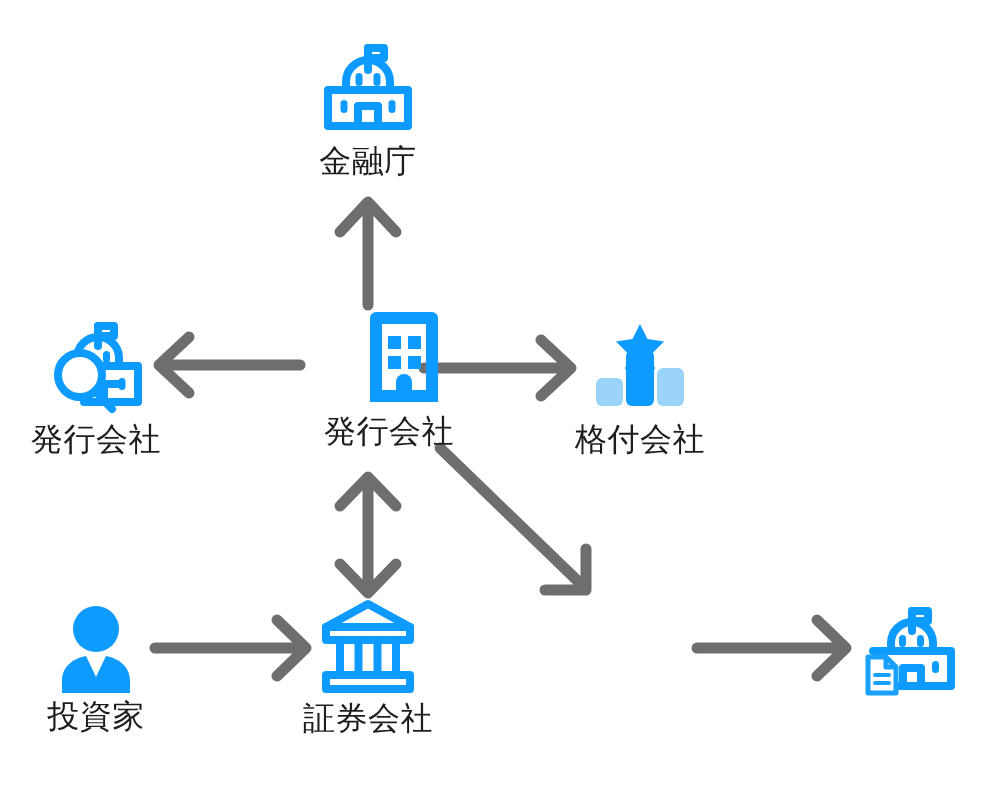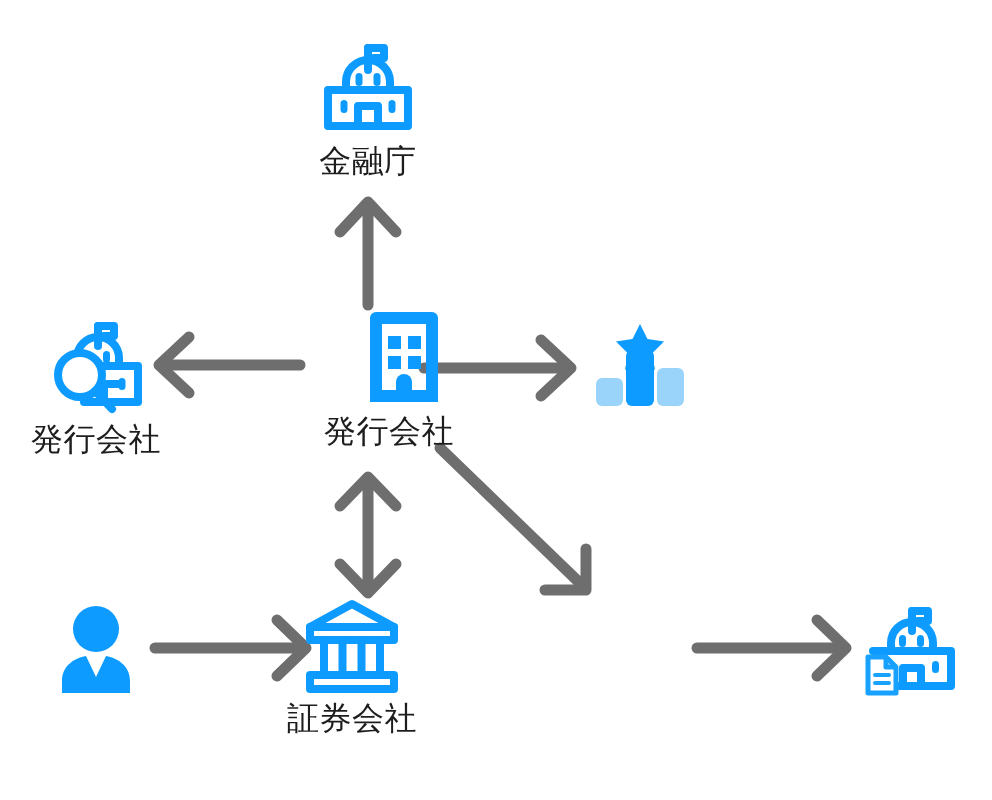--- a/index.html
+++ b/index.html
@@ -47,21 +47,21 @@
     letter-spacing: 0.5px;
     white-space: nowrap;
     font-family: Liberation Mono, monospace;
   }
   
   #node-fsa      { left: 268px; top: 40px; }
   #node-audit    { left: -4px;  top: 318px; }
   #node-issuer   { left: 254px; top: 310px; align-items: flex-end; }
   #node-rating   { left: 540px; top: 318px; }
   #node-investor { left: -4px;  top: 605px; }
-  #node-broker   { left: 252px; top: 597px; }
+  #node-broker   { left: 268px; top: 597px; }
   #node-fiscal   { left: 540px; top: 597px; }
   #node-hofuri   { left: 812px; top: 605px; }
 </style>
 </head>
 <body>
 
 <div id="canvas">
 
   <svg id="arrow-layer" viewBox="0 0 992 800" xmlns="http://www.w3.org/2000/svg">
     <g fill="none" stroke="#6e6e6e" stroke-width="11" stroke-linecap="round" stroke-linejoin="round">
@@ -168,29 +168,31 @@
 
   <div class="node" id="node-rating">
     <span class="icon">
       <svg width="100" height="100" viewBox="0 0 100 100" xmlns="http://www.w3.org/2000/svg">
         <path d="M50 6 L57.5 21 L74 23.5 L62 35.5 L65 52 L50 44 L35 52 L38 35.5 L26 23.5 L42.5 21 Z" fill="#0d9bff"></path>
         <rect x="36" y="32" width="28" height="56" rx="6" fill="#0d9bff"></rect>
         <rect x="6" y="60" width="27" height="28" rx="6" fill="#9ad4fb"></rect>
         <rect x="67" y="50" width="27" height="38" rx="6" fill="#9ad4fb"></rect>
       </svg>
     </span>
+    <span class="label">格付会社</span>
   </div>
 
   <div class="node" id="node-investor">
     <span class="icon">
       <svg width="100" height="90" viewBox="0 0 100 90" xmlns="http://www.w3.org/2000/svg">
         <circle cx="50" cy="24" r="23" fill="#0d9bff"></circle>
         <path d="M16 88 L16 76 C16 61 28 53 40 51 L50 72 L60 51 C72 53 84 61 84 76 L84 88 Z" fill="#0d9bff"></path>
       </svg>
     </span>
+    <span class="label">投資家</span>
   </div>
 
   <div class="node" id="node-broker">
     <span class="icon">
       <svg width="100" height="100" viewBox="0 0 100 100" xmlns="http://www.w3.org/2000/svg">
         <g fill="none" stroke="#0d9bff" stroke-width="8" stroke-linecap="round" stroke-linejoin="round">
           <path d="M50 7 L92 30 L8 30 Z"></path>
           <rect x="8" y="30" width="84" height="13"></rect>
           <rect x="8" y="78" width="84" height="14"></rect>
           <line x1="22" y1="45" x2="22" y2="76"></line>

